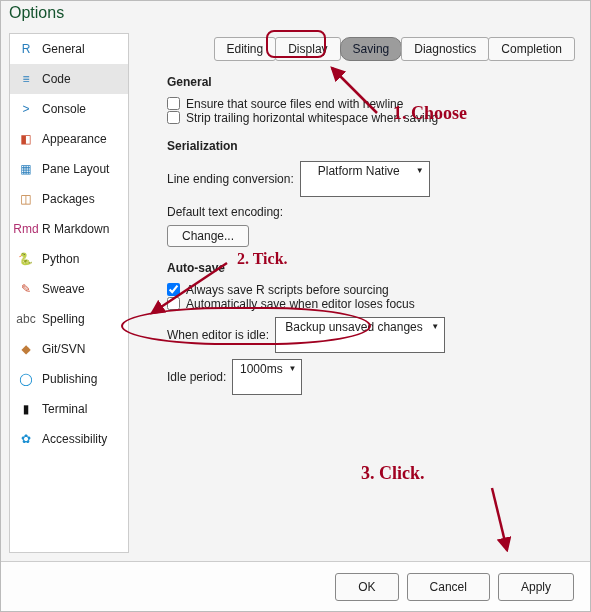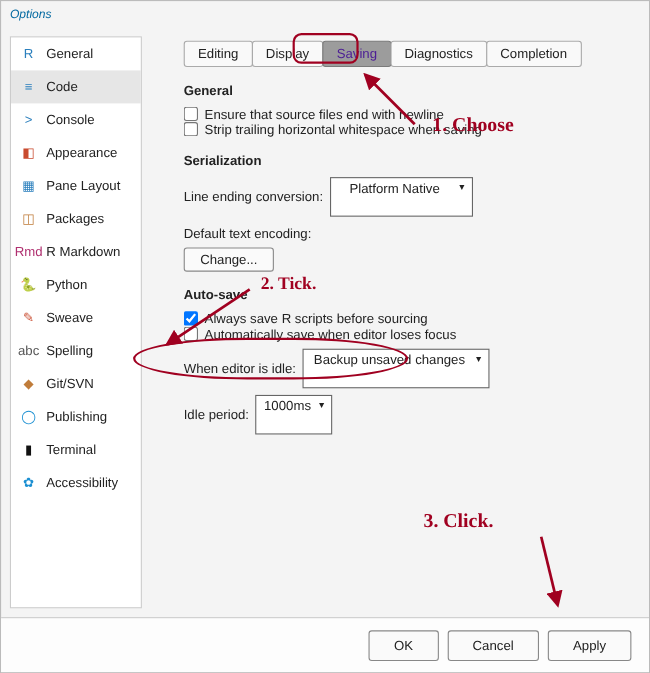--- a/index.html
+++ b/index.html
@@ -17,23 +17,22 @@
     width: 591px;
     height: 612px;
     border: 1px solid #bbb;
     background: #f4f4f4;
     position: relative;
   }
   .titlebar {
     height: 24px;
     line-height: 24px;
     padding-left: 8px;
-    font-size: 11px;
-    color: #0369a1;
-    font-style: italic;
+    font-size: 16px;
+    color: #14532d;
   }
   .content {
     position: absolute;
     top: 24px; left: 0; right: 0; bottom: 50px;
     display: flex;
     padding: 8px;
     gap: 8px;
   }
   .sidebar {
     width: 120px;
@@ -59,34 +58,36 @@
   .main {
     flex: 1;
     position: relative;
     padding: 4px 8px 0 30px;
   }
   .tabs {
     display: flex;
     gap: 0;
     margin-bottom: 12px;
     margin-left: 0;
+    justify-content: flex-end;
   }
   .tab {
     border: 1px solid #aaa;
     border-radius: 3px;
     padding: 4px 12px;
     font-size: 12px;
     background: #f9f9f9;
     cursor: pointer;
     margin-right: -1px;
   }
   .tab.selected {
     background: #9c9c9c;
-    color: #4c1d95;
+    color: #0f172a;
     border-color: #7a7a7a;
+    border-radius: 10px;
   }
   .section-title {
     font-weight: bold;
     margin: 14px 0 8px 0;
     font-size: 12px;
   }
   .check-row {
     display: flex;
     align-items: flex-start;
     gap: 6px;
@@ -307,21 +308,21 @@
       <svg class="arrow" style="left:10px; top:225px;" width="90" height="60">
         <defs>
             <marker id="ah2" markerWidth="6" markerHeight="6" refX="5" refY="3" orient="auto">
               <path d="M0,0 L6,3 L0,6 Z" fill="#a00020"></path>
             </marker>
           </defs>
         <line x1="80" y1="5" x2="5" y2="55" stroke="#a00020" stroke-width="2.5" marker-end="url(#ah2)"></line>
       </svg>
       <div class="overlay anno-text" style="left:100px; top:217px; font-size:16px;">2. Tick.</div>
 
-      <div class="overlay anno-text" style="left:248px; top:430px; font-size:18px;">3. Click.</div>
+      <div class="overlay anno-text" style="left:224px; top:430px; font-size:18px;">3. Click.</div>
       <svg class="arrow" style="left:345px; top:455px;" width="40" height="70">
         <defs>
             <marker id="ah3" markerWidth="6" markerHeight="6" refX="5" refY="3" orient="auto">
               <path d="M0,0 L6,3 L0,6 Z" fill="#a00020"></path>
             </marker>
           </defs>
         <line x1="10" y1="0" x2="25" y2="62" stroke="#a00020" stroke-width="2.5" marker-end="url(#ah3)"></line>
       </svg>
 
     </div>

